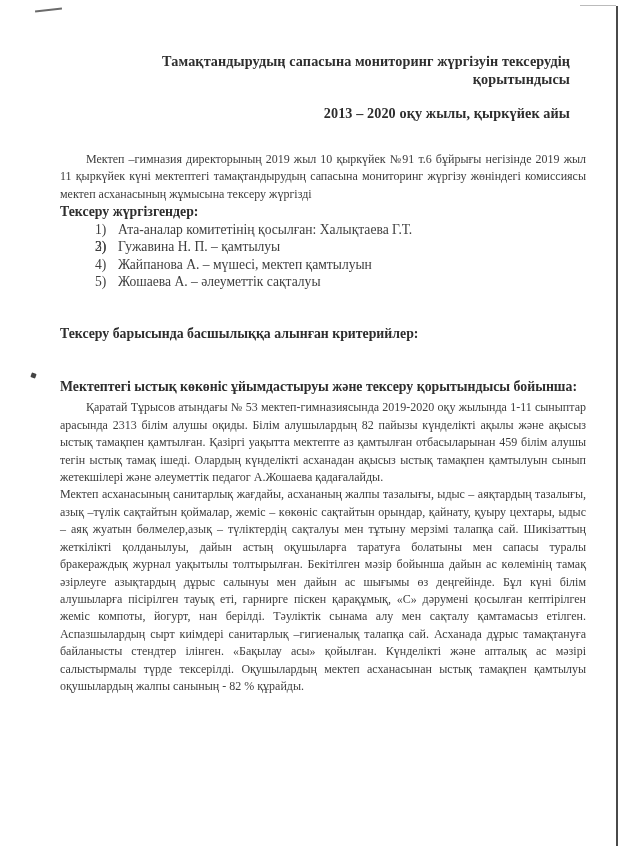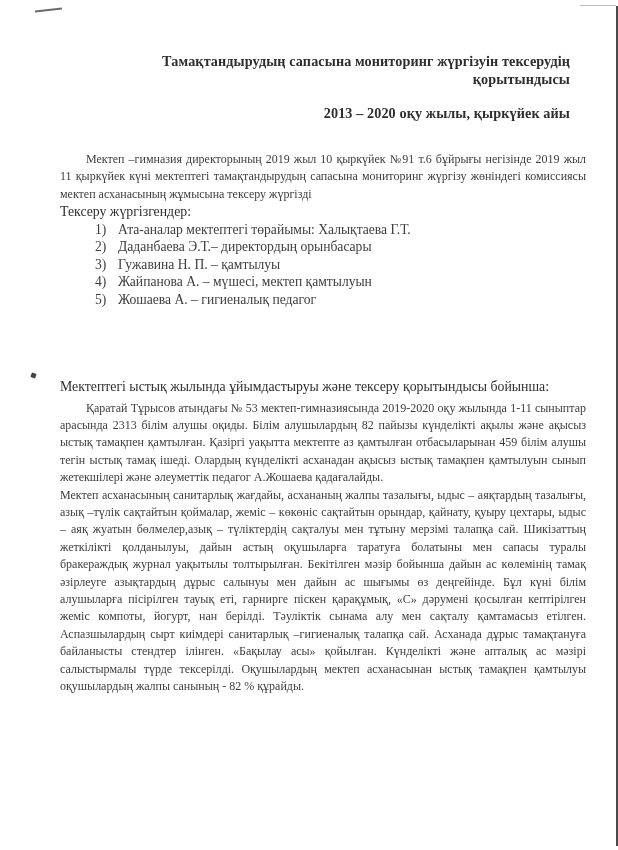--- a/index.html
+++ b/index.html
@@ -7,21 +7,21 @@
     width: 618px; height: 850px; background: #ffffff; position: relative; overflow: hidden;
     font-family: "Liberation Serif", "DejaVu Serif", serif; color: #3a3a3a;
   }
   .scan-mark-top { position: absolute; left: 35px; top: 9px; width: 27px; height: 2px; background: #6b6b6b; transform: rotate(-6deg); }
   .scan-border-right { position: absolute; left: 616px; top: 6px; width: 1.5px; height: 840px; background: #4a4a4a; }
   .scan-top-line { position: absolute; left: 580px; top: 5px; width: 36px; height: 1px; background: #bbbbbb; }
   .page { position: absolute; left: 60px; top: 36px; width: 526px; }
   .title { text-align: right; font-weight: bold; font-size: 14.2px; line-height: 18px; color: #2e2e2e; margin: 16px; letter-spacing: 0.1px; }
   .para { font-size: 12px; line-height: 17.4px; text-align: justify; margin: 0; color: #3d3d3d; }
   .indent { text-indent: 26px; }
-  .heading { font-weight: normal; font-size: 13.8px; line-height: 17.4px; color: #2e2e2e; margin: 0; }
+  .heading { font-weight: bold; font-size: 13.8px; line-height: 17.4px; color: #2e2e2e; margin: 0; }
   .list { list-style: none; margin: 0; padding: 0; }
   .list li { font-size: 13.6px; line-height: 17.5px; position: relative; padding-left: 58px; color: #3d3d3d; }
   .list li .num { position: absolute; left: 35px; }
   .bullet-dot { position: absolute; left: 31px; top: 373px; width: 5px; height: 5px; background: #444; border-radius: 1px; transform: rotate(20deg); }
   .gap-a { height: 13px; }
   .gap-b { height: 34px; }
   .gap-c { height: 36px; }
   .gap-d { height: 4px; }
 </style>
 </head>
@@ -36,29 +36,30 @@
   <p class="title">Тамақтандырудың сапасына мониторинг жүргізуін тексерудің қорытындысы</p>
   <p class="title">2013 – 2020 оқу жылы, қыркүйек айы</p>
 
   <div class="gap-a"></div>
 
   <p class="para indent">Мектеп –гимназия директорының 2019 жыл 10 қыркүйек №91 т.6 бұйрығы негізінде 2019 жыл 11 қыркүйек  күні мектептегі тамақтандырудың сапасына мониторинг жүргізу жөніндегі комиссиясы мектеп асханасының жұмысына тексеру жүргізді</p>
 
   <p class="heading">Тексеру жүргізгендер:</p>
 
   <ol class="list">
-    <li><span class="num">1)</span><span>Ата-аналар мектептегі төрайымы: Халықтаева Г.Т.</span></li>
-    <li><span class="num">2)</span><span>Даданбаева Э.Т.– директордың орынбасары</span></li>
+    <li><span class="num">1)</span><span>Ата-аналар комитетінің қосылған: Халықтаева Г.Т.</span></li>
+    <li><span class="num">2)</span></li>
     <li><span class="num">3)</span><span>Гужавина Н. П. – қамтылуы</span></li>
     <li><span class="num">4)</span><span>Жайпанова А.  – мүшесі, мектеп қамтылуын</span></li>
-    <li><span class="num">5)</span><span>Жошаева А. – гигиеналық педагог</span></li>
+    <li><span class="num">5)</span><span>Жошаева А. – әлеуметтік сақталуы</span></li>
   </ol>
 
   <div class="gap-b"></div>
 
+  <p class="heading">Тексеру барысында басшылыққа алынған критерийлер:</p>
 
   <div class="gap-c"></div>
 
-  <p class="heading">Мектептегі ыстық жылында ұйымдастыруы және тексеру қорытындысы бойынша:</p>
+  <p class="heading">Мектептегі ыстық көкөніс ұйымдастыруы және тексеру қорытындысы бойынша:</p>
   <div class="gap-d"></div>
   <p class="para indent">Қаратай Тұрысов атындағы № 53 мектеп-гимназиясында 2019-2020 оқу жылында 1-11 сыныптар арасында 2313 білім алушы оқиды. Білім алушылардың 82 пайызы күнделікті ақылы және ақысыз ыстық тамақпен қамтылған. Қазіргі уақытта мектепте аз қамтылған отбасыларынан 459 білім алушы тегін ыстық тамақ ішеді. Олардың күнделікті асханадан ақысыз ыстық тамақпен қамтылуын сынып жетекшілері және әлеуметтік педагог А.Жошаева қадағалайды.</p>
   <p class="para">Мектеп асханасының санитарлық жағдайы, асхананың жалпы тазалығы, ыдыс – аяқтардың тазалығы, азық –түлік сақтайтын қоймалар, жеміс – көкөніс сақтайтын орындар, қайнату, қуыру цехтары, ыдыс – аяқ жуатын бөлмелер,азық – түліктердің сақталуы мен тұтыну мерзімі талапқа сай. Шикізаттың жеткілікті қолданылуы, дайын астың оқушыларға таратуға болатыны мен сапасы туралы бракераждық журнал уақытылы толтырылған. Бекітілген мәзір бойынша  дайын ас көлемінің тамақ әзірлеуге азықтардың дұрыс салынуы мен дайын ас шығымы өз деңгейінде. Бұл күні білім алушыларға пісірілген тауық еті, гарнирге піскен қарақұмық, «С» дәрумені қосылған кептірілген жеміс компоты, йогурт, нан берілді.  Тәуліктік сынама алу мен сақталу қамтамасыз етілген. Аспазшылардың сырт киімдері санитарлық –гигиеналық талапқа сай. Асханада дұрыс тамақтануға байланысты стендтер ілінген. «Бақылау асы» қойылған. Күнделікті және апталық ас мәзірі салыстырмалы  түрде  тексерілді.  Оқушылардың  мектеп  асханасынан  ыстық тамақпен қамтылуы оқушылардың жалпы санының  - 82 % құрайды.</p>
 </div>
 
 </body></html>

